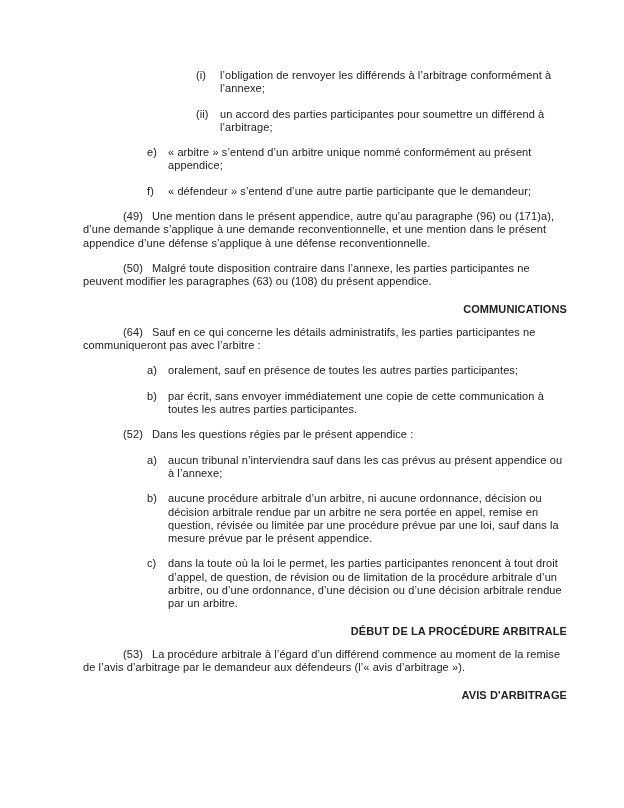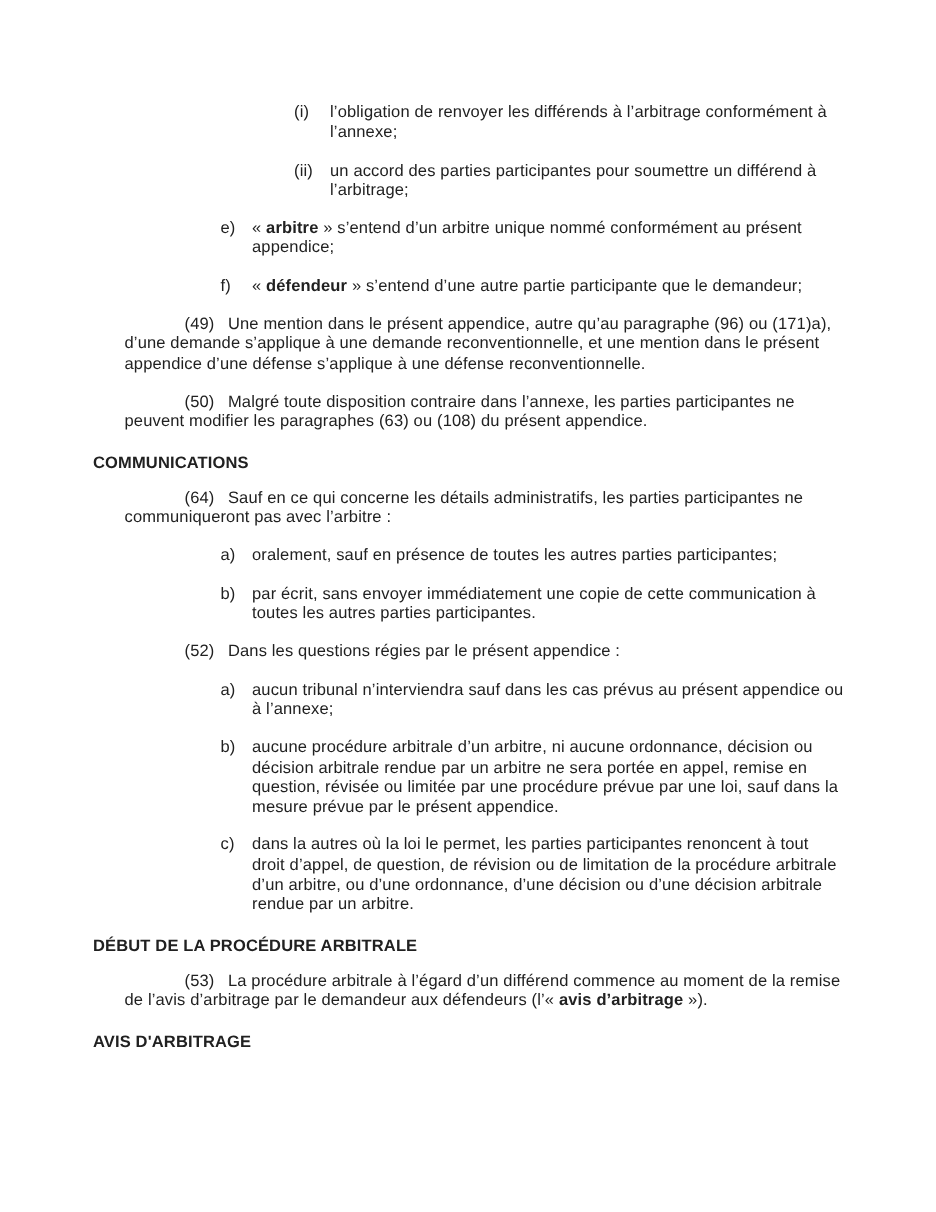--- a/index.html
+++ b/index.html
@@ -19,55 +19,56 @@
     padding: 69px 57px 0 62px;
     font-family: "Liberation Sans", "DejaVu Sans", sans-serif;
     font-size: 11px;
     line-height: 13.3px;
     color: #212121;
     letter-spacing: 0.1px;
   }
   .heading {
     font-weight: bold;
     margin: 14px 0 10px 0;
+    text-align: right;
   }
   .para {
     margin: 0 0 12px 0;
     padding-left: 21px;
     text-indent: 40px;
   }
   .para .pnum {
     margin-right: 9px;
   }
   .item {
     position: relative;
     margin: 0 0 12px 0;
   }
   .item.l1 { padding-left: 106px; padding-right: 4px; }
   .item.l1 .lbl { position: absolute; left: 85px; top: 0; }
   .item.l2 { padding-left: 158px; }
   .item.l2 .lbl { position: absolute; left: 134px; top: 0; }
-  b { font-weight: bold; }
+  b { font-weight: normal; }
 </style>
 </head>
 <body>
 
 <div class="page">
   <div class="content">
       <div class="item l2"><span class="lbl">(i)</span><span>l’obligation de renvoyer les différends à l’arbitrage conformément à l’annexe;</span></div>
       <div class="item l2"><span class="lbl">(ii)</span><span>un accord des parties participantes pour soumettre un différend à l’arbitrage;</span></div>
       <div class="item l1"><span class="lbl">e)</span><span>« </span><b>arbitre</b><span> » s’entend d’un arbitre unique nommé conformément au présent appendice;</span></div>
       <div class="item l1"><span class="lbl">f)</span><span>« </span><b>défendeur</b><span> » s’entend d’une autre partie participante que le demandeur;</span></div>
       <p class="para"><span class="pnum">(49)</span><span>Une mention dans le présent appendice, autre qu’au paragraphe (96) ou (171)a), d’une demande s’applique à une demande reconventionnelle, et une mention dans le présent appendice d’une défense s’applique à une défense reconventionnelle.</span></p>
       <p class="para"><span class="pnum">(50)</span><span>Malgré toute disposition contraire dans l’annexe, les parties participantes ne peuvent modifier les paragraphes (63) ou (108) du présent appendice.</span></p>
       <div class="heading">COMMUNICATIONS</div>
       <p class="para"><span class="pnum">(64)</span><span>Sauf en ce qui concerne les détails administratifs, les parties participantes ne communiqueront pas avec l’arbitre :</span></p>
       <div class="item l1"><span class="lbl">a)</span><span>oralement, sauf en présence de toutes les autres parties participantes;</span></div>
       <div class="item l1"><span class="lbl">b)</span><span>par écrit, sans envoyer immédiatement une copie de cette communication à toutes les autres parties participantes.</span></div>
       <p class="para"><span class="pnum">(52)</span><span>Dans les questions régies par le présent appendice :</span></p>
       <div class="item l1"><span class="lbl">a)</span><span>aucun tribunal n’interviendra sauf dans les cas prévus au présent appendice ou à l’annexe;</span></div>
       <div class="item l1"><span class="lbl">b)</span><span>aucune procédure arbitrale d’un arbitre, ni aucune ordonnance, décision ou décision arbitrale rendue par un arbitre ne sera portée en appel, remise en question, révisée ou limitée par une procédure prévue par une loi, sauf dans la mesure prévue par le présent appendice.</span></div>
-      <div class="item l1"><span class="lbl">c)</span><span>dans la autres où la loi le permet, les parties participantes renoncent à tout droit d’appel, de question, de révision ou de limitation de la procédure arbitrale d’un arbitre, ou d’une ordonnance, d’une décision ou d’une décision arbitrale rendue par un arbitre.</span></div>
+      <div class="item l1"><span class="lbl">c)</span><span>dans la toute où la loi le permet, les parties participantes renoncent à tout droit d’appel, de question, de révision ou de limitation de la procédure arbitrale d’un arbitre, ou d’une ordonnance, d’une décision ou d’une décision arbitrale rendue par un arbitre.</span></div>
       <div class="heading">DÉBUT DE LA PROCÉDURE ARBITRALE</div>
       <p class="para"><span class="pnum">(53)</span><span>La procédure arbitrale à l’égard d’un différend commence au moment de la remise de l’avis d’arbitrage par le demandeur aux défendeurs (l’« </span><b>avis d’arbitrage</b><span> »).</span></p>
       <div class="heading">AVIS D'ARBITRAGE</div>
     </div>
 </div>
 
 </body></html>

